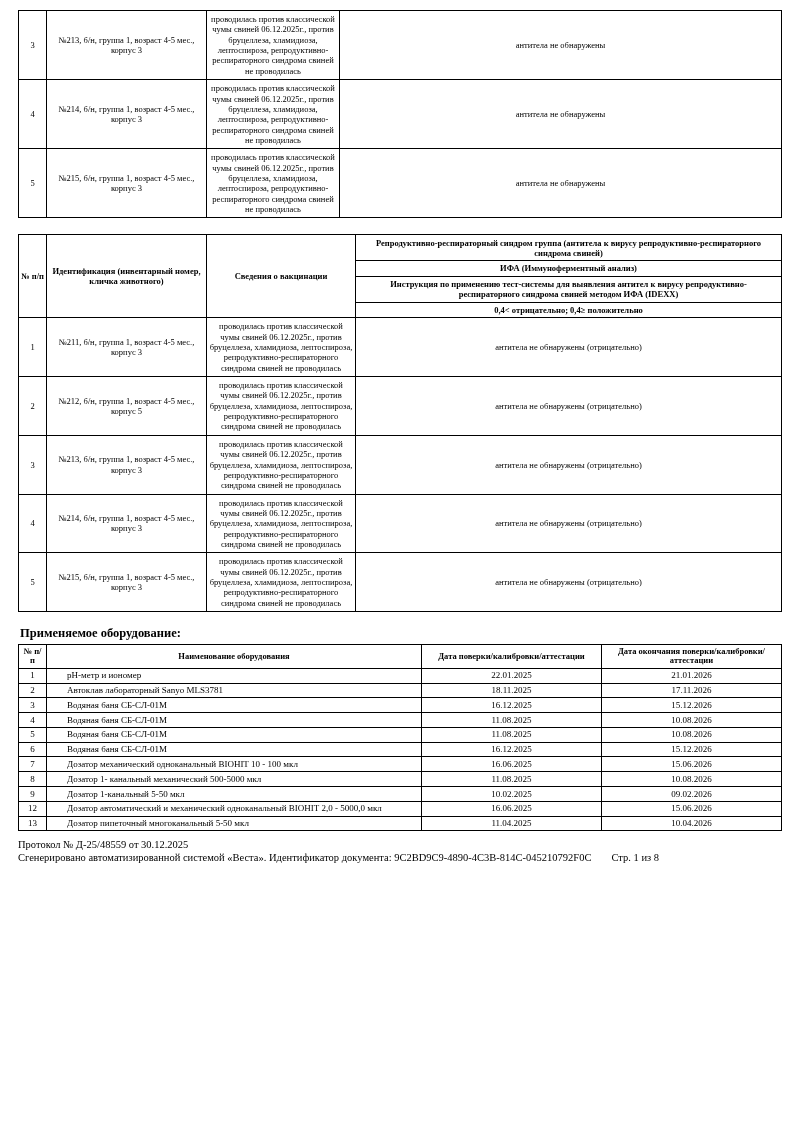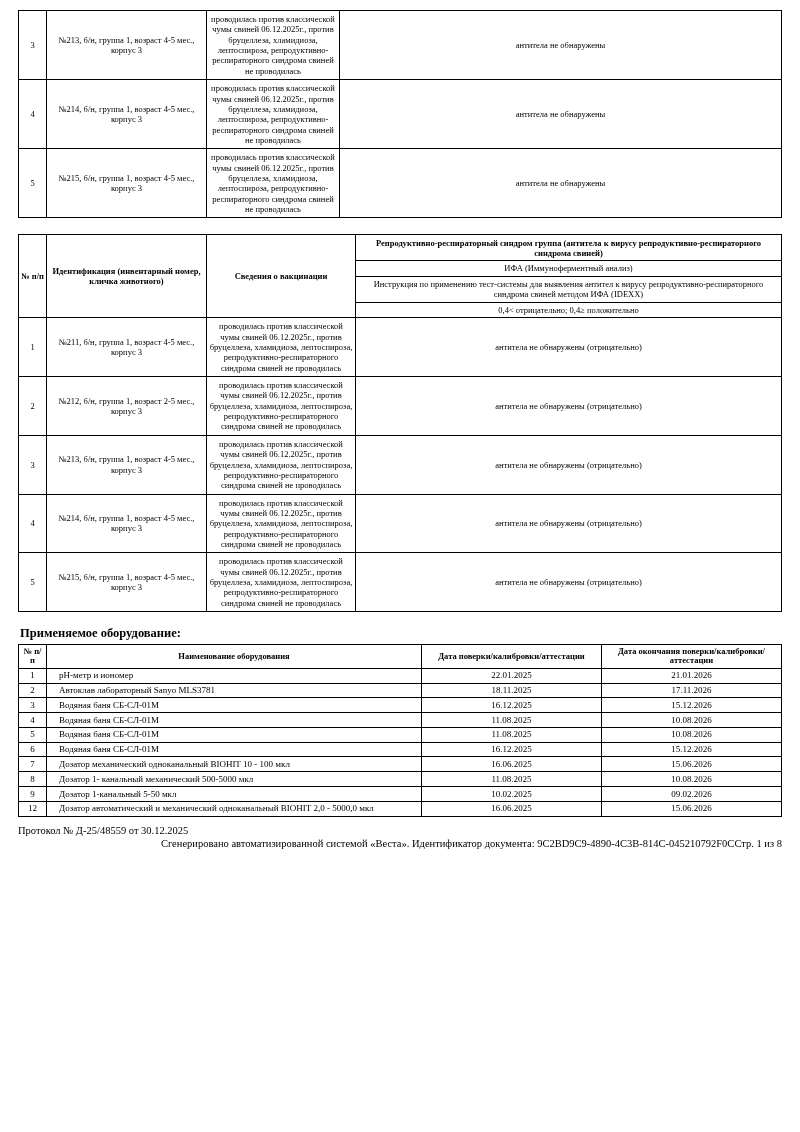--- a/index.html
+++ b/index.html
@@ -26,43 +26,43 @@
   .gap-a { height: 16px; }
 
   
   .t2 td, .t2 th { font-size: 8.5px; line-height: 1.22; padding: 3px 2px; }
   .t2 .c-num { width: 28px; }
   .t2 .c-id { width: 160px; }
   .t2 .c-vac { width: 149px; }
   .t2 .hdr { font-weight: bold; }
   .t2 .hdr-tall { height: 26px; }
   .t2 .hdr-band { font-weight: bold; padding: 2px 6px; }
-  .t2 .hdr-band2 { font-weight: normal; padding: 2px 6px; }
-  .t2 .hdr-band3 { font-weight: normal; padding: 2px 6px; }
+  .t2 .hdr-band2 { font-weight: bold; padding: 2px 6px; }
+  .t2 .hdr-band3 { font-weight: bold; padding: 2px 6px; }
 
   
   .eq-title {
     font-size: 12.5px;
     font-weight: bold;
     margin: 14px 0 3px 2px;
   }
   .t3 td, .t3 th { font-size: 9px; padding: 1.5px 3px; line-height: 1.2; }
   .t3 th { font-weight: bold; font-size: 8.5px; line-height: 1.15; }
   .t3 .c-n { width: 28px; }
-  .t3 .c-name { text-align: left; padding-left: 12px; }
+  .t3 .c-name { text-align: left; padding-left: 20px; }
   .t3 .c-d1 { width: 180px; }
   .t3 .c-d2 { width: 180px; }
 
   
   .footer {
     margin-top: 8px;
     font-size: 10.5px;
   }
   .footer .line1 { margin-bottom: 2px; font-family: Liberation Serif, serif; }
-  .footer .line2 { display: flex; justify-content: flex-end; align-items: baseline; }
+  .footer .line2 { display: flex; justify-content: flex-start; align-items: baseline; gap: 20px; }
   .footer .gen { }
   .footer .page { }
 </style>
 </head>
 <body>
 
 <table class="t1">
   <tbody>
     <tr>
       <td class="c-num">3</td>
@@ -106,21 +106,21 @@
     </tr>
 
     <tr>
       <td class="c-num">1</td>
       <td class="c-id">№211, б/н, группа 1, возраст 4-5 мес., корпус 3</td>
       <td class="c-vac">проводилась против классической чумы свиней 06.12.2025г., против бруцеллеза, хламидиоза, лептоспироза, репродуктивно-респираторного синдрома свиней не проводилась</td>
       <td>антитела не обнаружены (отрицательно)</td>
     </tr>
     <tr>
       <td class="c-num">2</td>
-      <td class="c-id">№212, б/н, группа 1, возраст 2-5 мес., корпус 3</td>
+      <td class="c-id">№212, б/н, группа 1, возраст 4-5 мес., корпус 5</td>
       <td class="c-vac">проводилась против классической чумы свиней 06.12.2025г., против бруцеллеза, хламидиоза, лептоспироза, репродуктивно-респираторного синдрома свиней не проводилась</td>
       <td>антитела не обнаружены (отрицательно)</td>
     </tr>
     <tr>
       <td class="c-num">3</td>
       <td class="c-id">№213, б/н, группа 1, возраст 4-5 мес., корпус 3</td>
       <td class="c-vac">проводилась против классической чумы свиней 06.12.2025г., против бруцеллеза, хламидиоза, лептоспироза, репродуктивно-респираторного синдрома свиней не проводилась</td>
       <td>антитела не обнаружены (отрицательно)</td>
     </tr>
     <tr>
@@ -202,20 +202,26 @@
       <td class="c-n">9</td>
       <td class="c-name">Дозатор 1-канальный 5-50 мкл</td>
       <td>10.02.2025</td>
       <td>09.02.2026</td>
     </tr>
     <tr>
       <td class="c-n">12</td>
       <td class="c-name">Дозатор автоматический и механический одноканальный ВIОНIТ 2,0 - 5000,0 мкл</td>
       <td>16.06.2025</td>
       <td>15.06.2026</td>
+    </tr>
+    <tr>
+      <td class="c-n">13</td>
+      <td class="c-name">Дозатор пипеточный многоканальный 5-50 мкл</td>
+      <td>11.04.2025</td>
+      <td>10.04.2026</td>
     </tr>
   </tbody>
 </table>
 
 <div class="footer">
   <div class="line1">Протокол № Д-25/48559 от 30.12.2025</div>
   <div class="line2">
     <span class="gen">Сгенерировано автоматизированной системой «Веста». Идентификатор документа: 9C2BD9C9-4890-4C3B-814C-045210792F0C</span>
     <span class="page">Стр. 1 из 8</span>
   </div>

